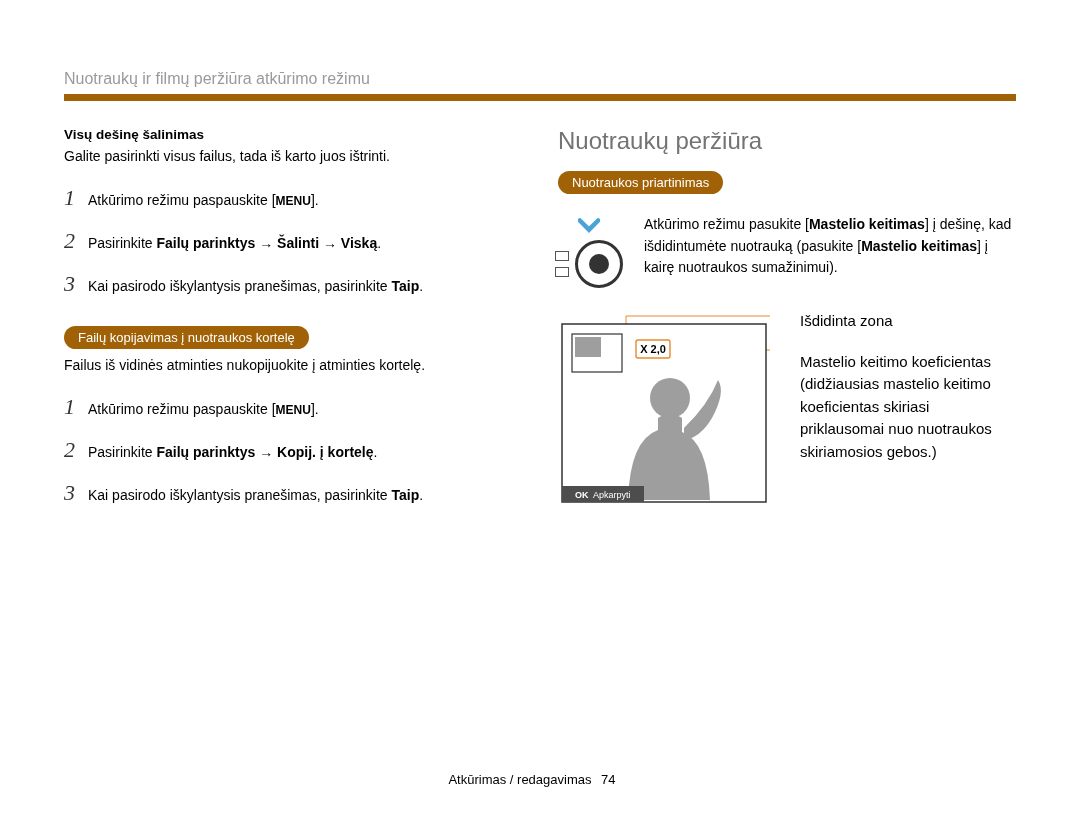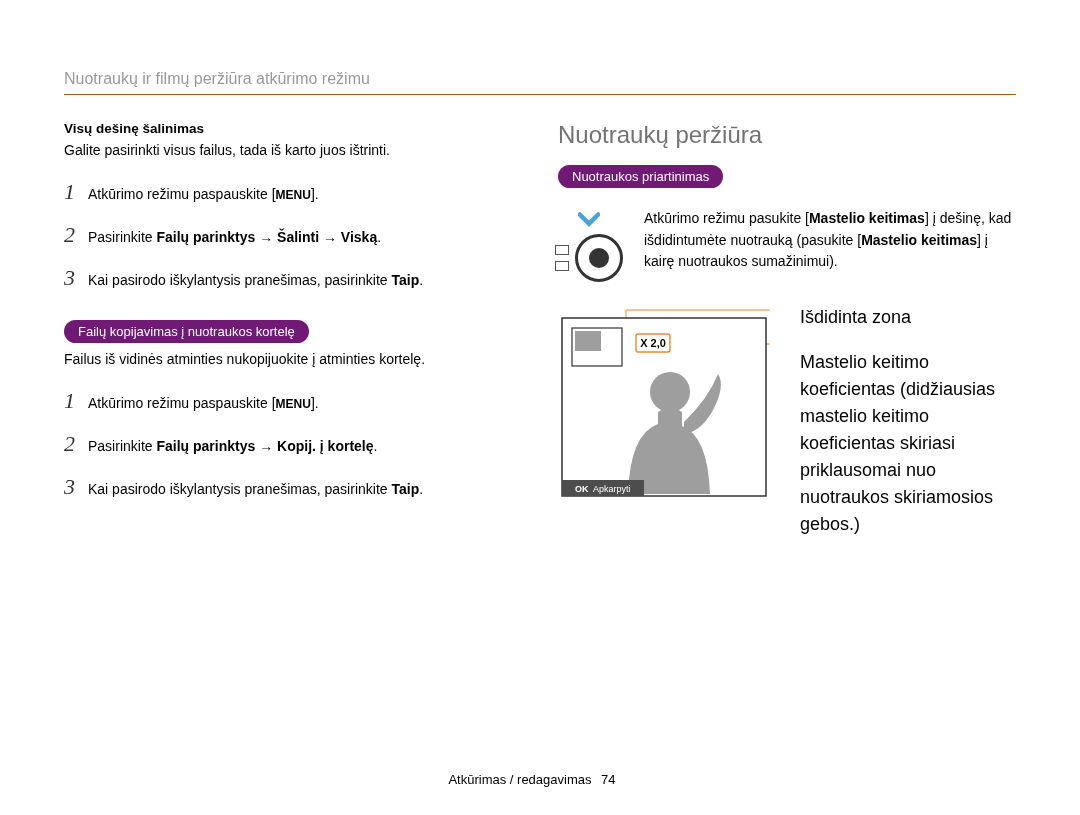--- a/index.html
+++ b/index.html
@@ -10,59 +10,59 @@
     width: 1080px;
     height: 815px;
     padding: 70px 64px 40px 64px;
     position: relative;
     font-size: 14px;
   }
   .page-header {
     color: #9a9a9a;
     font-size: 16px;
     padding-bottom: 6px;
-    border-bottom: 1px solid #a16207;
+    border-bottom: 7px solid #a16207;
     margin-bottom: 26px;
   }
   .columns { display: flex; gap: 36px; }
   .col { flex: 1; }
 
   .sub-bold { font-weight: bold; font-size: 13.5px; margin-bottom: 4px; }
   .body-text { font-size: 14px; line-height: 1.5; margin-bottom: 14px; }
 
   ol.steps { list-style: none; margin: 8px 0 20px 0; }
   ol.steps li { display: flex; align-items: baseline; gap: 10px; margin: 10px 0; line-height: 1.5; }
   .step-num { font-style: italic; font-family: "Times New Roman", serif; font-size: 22px; color: #333; width: 14px; }
   .step-text b { font-weight: bold; }
   .menu-box { font-family: Arial; font-weight: bold; font-size: 12px; }
 
   .pill {
     display: inline-block;
-    background: #701a75;
+    background: #a16207;
     color: #fff;
     font-size: 13px;
     padding: 4px 14px;
     border-radius: 12px;
     margin: 6px 0 6px 0;
   }
 
   .section-title { color: #737373; font-size: 24px; margin-bottom: 10px; }
 
   .zoom-row { display: flex; gap: 24px; margin-top: 14px; }
   .dial-col { width: 62px; display: flex; flex-direction: column; align-items: center; gap: 6px; padding-top: 4px; }
   .dial { width: 48px; height: 48px; border: 3px solid #333; border-radius: 50%; position: relative; }
   .dial::after { content: ""; position: absolute; top: 50%; left: 50%; width: 20px; height: 20px; background: #333; border-radius: 50%; transform: translate(-50%,-50%); }
   .arrow-dn { width: 22px; height: 16px; }
   .mini-icons { display: flex; flex-direction: column; gap: 6px; align-items: center; }
   .mini-icon { width: 14px; height: 10px; border: 1px solid #555; }
   .zoom-text { font-size: 14px; line-height: 1.55; }
 
   .diagram-block { display: flex; align-items: flex-start; gap: 30px; margin-top: 22px; }
   .diagram-svg { flex: 0 0 212px; }
-  .diagram-labels { flex: 1; font-size: 18px; line-height: 1.5; }
+  .diagram-labels { flex: 1; font-size: 15px; line-height: 1.5; }
   .lbl-item { margin-bottom: 18px; }
 
   .footer { position: absolute; bottom: 28px; left: 0; right: 16px; text-align: center; font-size: 13px; }
   .footer .pg { margin-left: 6px; }
 </style>
 </head>
 <body>
 
 <div class="page-header">Nuotraukų ir filmų peržiūra atkūrimo režimu</div>
 

